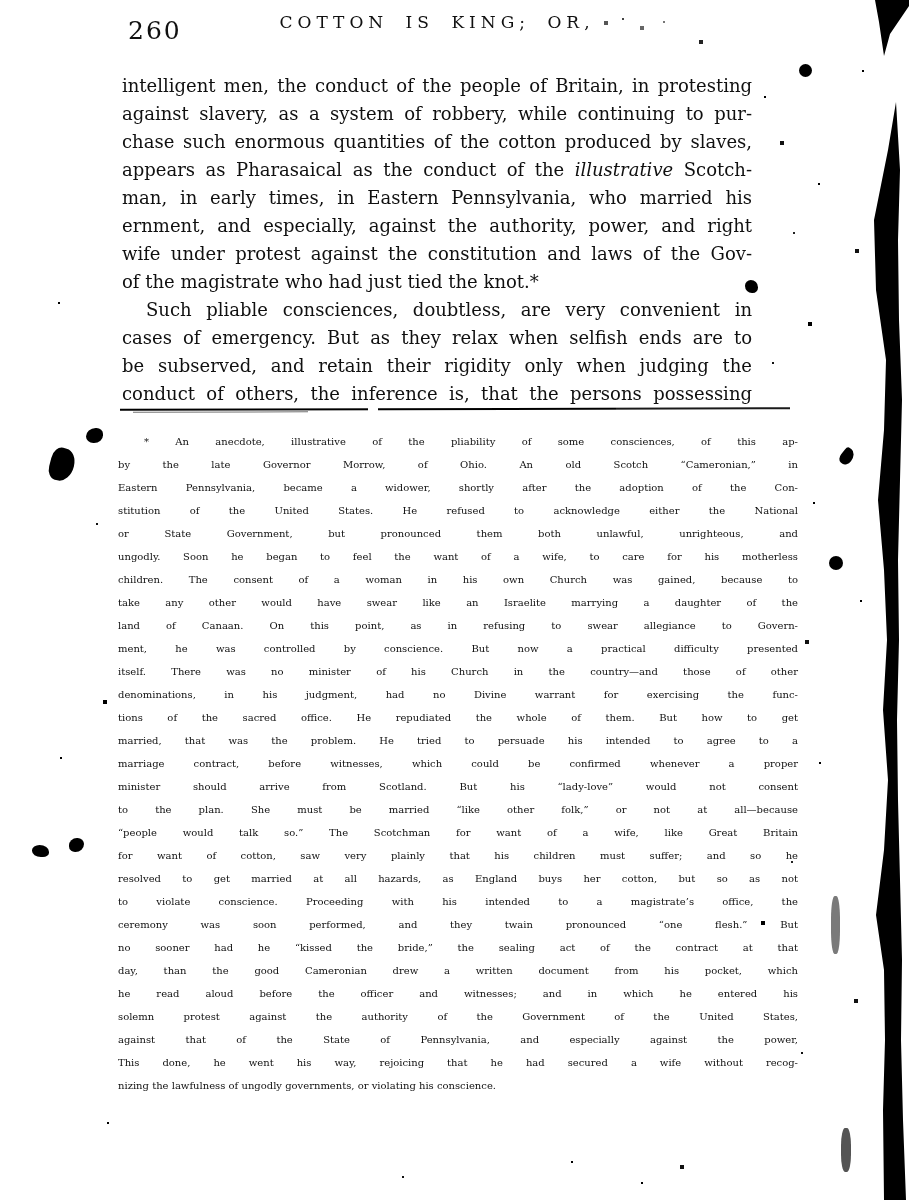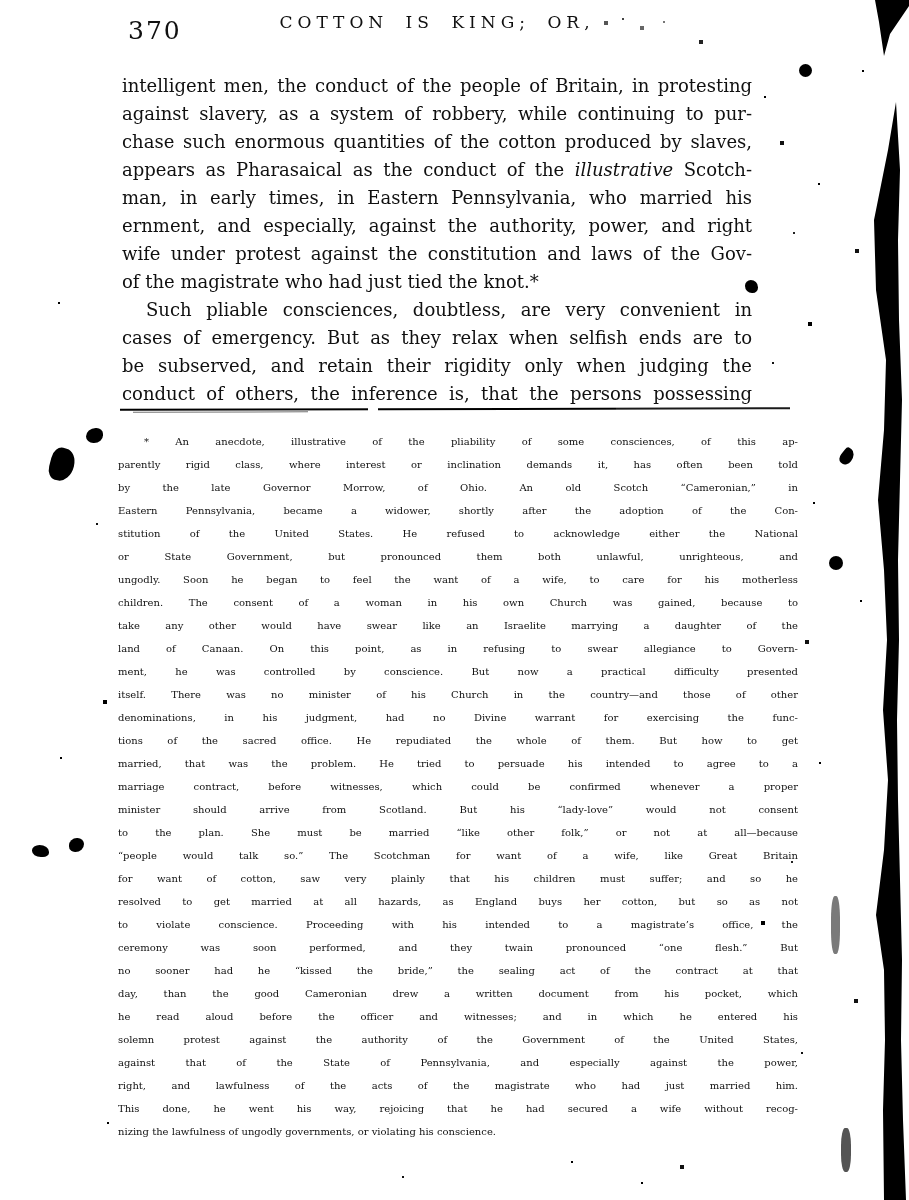--- a/index.html
+++ b/index.html
@@ -68,21 +68,21 @@
       402px 1176px 0 0 #111, 571px 1161px 0 0 #000, 681px 1166px 0 1px #111,
       107px 1122px 0 0 #000, 862px 70px 0 0 #000, 856px 250px 0 1px #111,
       860px 600px 0 0 #000, 855px 1000px 0 1px #111, 60px 757px 0 0 #000;
   }
 </style>
 </head>
 <body>
 
 <div class="page">
 
-  <span class="pagenum">370</span>
+  <span class="pagenum">260</span>
   <div class="runtitle">COTTON IS KING; OR,</div>
 
   <div class="body-lines">
     <div class="bln">intelligent men, the conduct of the people of Britain, in protesting</div>
     <div class="bln">against slavery, as a system of robbery, while continuing to pur-</div>
     <div class="bln">chase such enormous quantities of the cotton produced by slaves,</div>
     <div class="bln"><span>appears as Pharasaical as the conduct of the </span><em>illustrative</em><span> Scotch-</span></div>
     <div class="bln">man, in early times, in Eastern Pennsylvania, who married his</div>
     <div class="bln">ernment, and especially, against the authority, power, and right</div>
     <div class="bln">wife under protest against the constitution and laws of the Gov-</div>
@@ -90,21 +90,20 @@
     <div class="bln">Such pliable consciences, doubtless, are very convenient in</div>
     <div class="bln">cases of emergency.  But as they relax when selfish ends are to</div>
     <div class="bln">be subserved, and retain their rigidity only when judging the</div>
     <div class="bln">conduct of others, the inference is, that the persons possessing</div>
   </div>
 
   <div class="rule artifact"></div>
 
   <div class="foot-lines">
     <div class="fln">* An anecdote, illustrative of the pliability of some consciences, of this ap-</div>
-    <div class="fln">parently rigid class, where interest or inclination demands it, has often been told</div>
     <div class="fln">by the late Governor Morrow, of Ohio.  An old Scotch “Cameronian,” in</div>
     <div class="fln">Eastern Pennsylvania, became a widower, shortly after the adoption of the Con-</div>
     <div class="fln">stitution of the United States.  He refused to acknowledge either the National</div>
     <div class="fln">or State Government, but pronounced them both unlawful, unrighteous, and</div>
     <div class="fln">ungodly.  Soon he began to feel the want of a wife, to care for his motherless</div>
     <div class="fln">children.  The consent of a woman in his own Church was gained, because to</div>
     <div class="fln">take any other would have swear like an Israelite marrying a daughter of the</div>
     <div class="fln">land of Canaan.  On this point, as in refusing to swear allegiance to Govern-</div>
     <div class="fln">ment, he was controlled by conscience.  But now a practical difficulty presented</div>
     <div class="fln">itself.  There was no minister of his Church in the country—and those of other</div>
@@ -117,21 +116,20 @@
     <div class="fln">“people would talk so.”  The Scotchman for want of a wife, like Great Britain</div>
     <div class="fln">for want of cotton, saw very plainly that his children must suffer; and so he</div>
     <div class="fln">resolved to get married at all hazards, as England buys her cotton, but so as not</div>
     <div class="fln">to violate conscience.  Proceeding with his intended to a magistrate’s office, the</div>
     <div class="fln">ceremony was soon performed, and they twain pronounced “one flesh.”  But</div>
     <div class="fln">no sooner had he “kissed the bride,” the sealing act of the contract at that</div>
     <div class="fln">day, than the good Cameronian drew a written document from his pocket, which</div>
     <div class="fln">he read aloud before the officer and witnesses; and in which he entered his</div>
     <div class="fln">solemn protest against the authority of the Government of the United States,</div>
     <div class="fln">against that of the State of Pennsylvania, and especially against the power,</div>
-    <div class="fln">right, and lawfulness of the acts of the magistrate who had just married him.</div>
     <div class="fln">This done, he went his way, rejoicing that he had secured a wife without recog-</div>
     <div class="fln">nizing the lawfulness of ungodly governments, or violating his conscience.</div>
   </div>
 
   <svg id="edge-svg" class="artifact" width="909" height="1200" viewBox="0 0 909 1200" aria-hidden="true">
     <polygon points="875,0 909,0 909,6 890,34 884,56 879,22" fill="#000"></polygon>
     <polygon points="896,102 900,170 898,240 899,320 902,400 900,480 898,560 899,640 897,720 898,800 900,880 902,960 901,1040 903,1120 906,1200 884,1200 883,1110 885,1040 884,970 876,915 884,850 888,780 883,710 887,640 884,570 878,500 884,430 886,360 876,290 874,220 888,150" fill="#000"></polygon>
   </svg>
   <div class="blob blob-a artifact"></div>
   <div class="blob blob-b artifact"></div>

